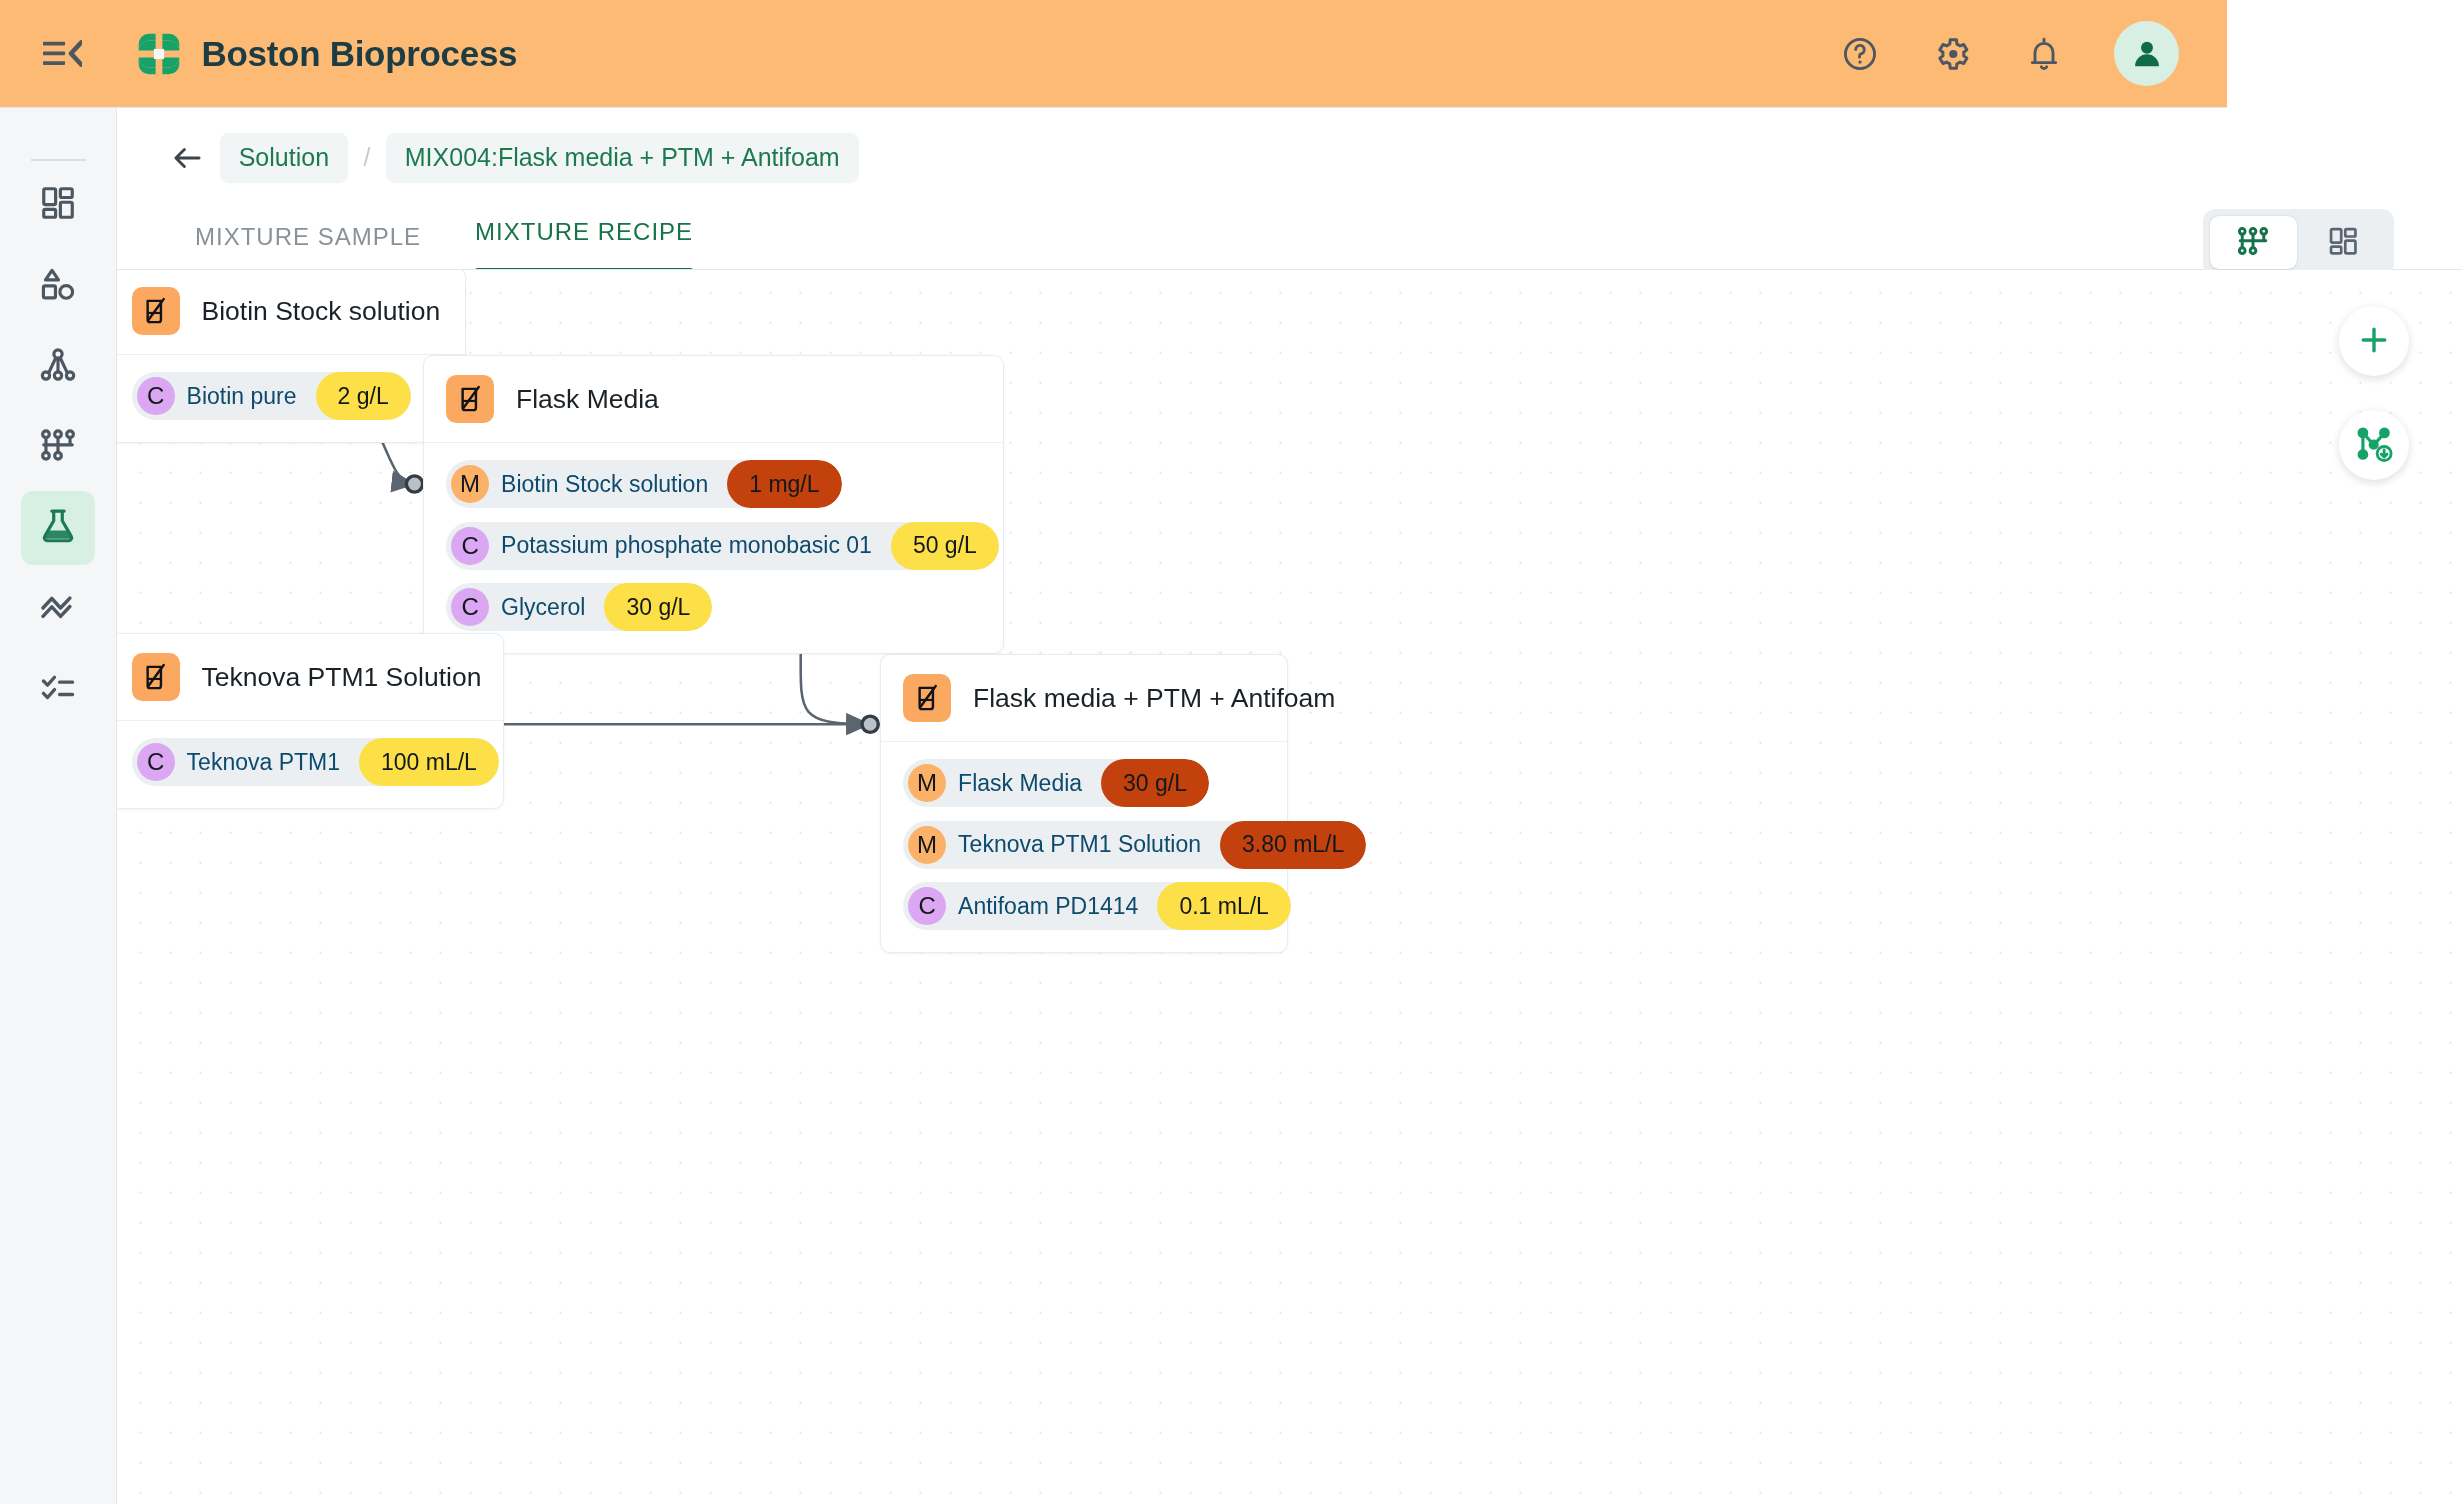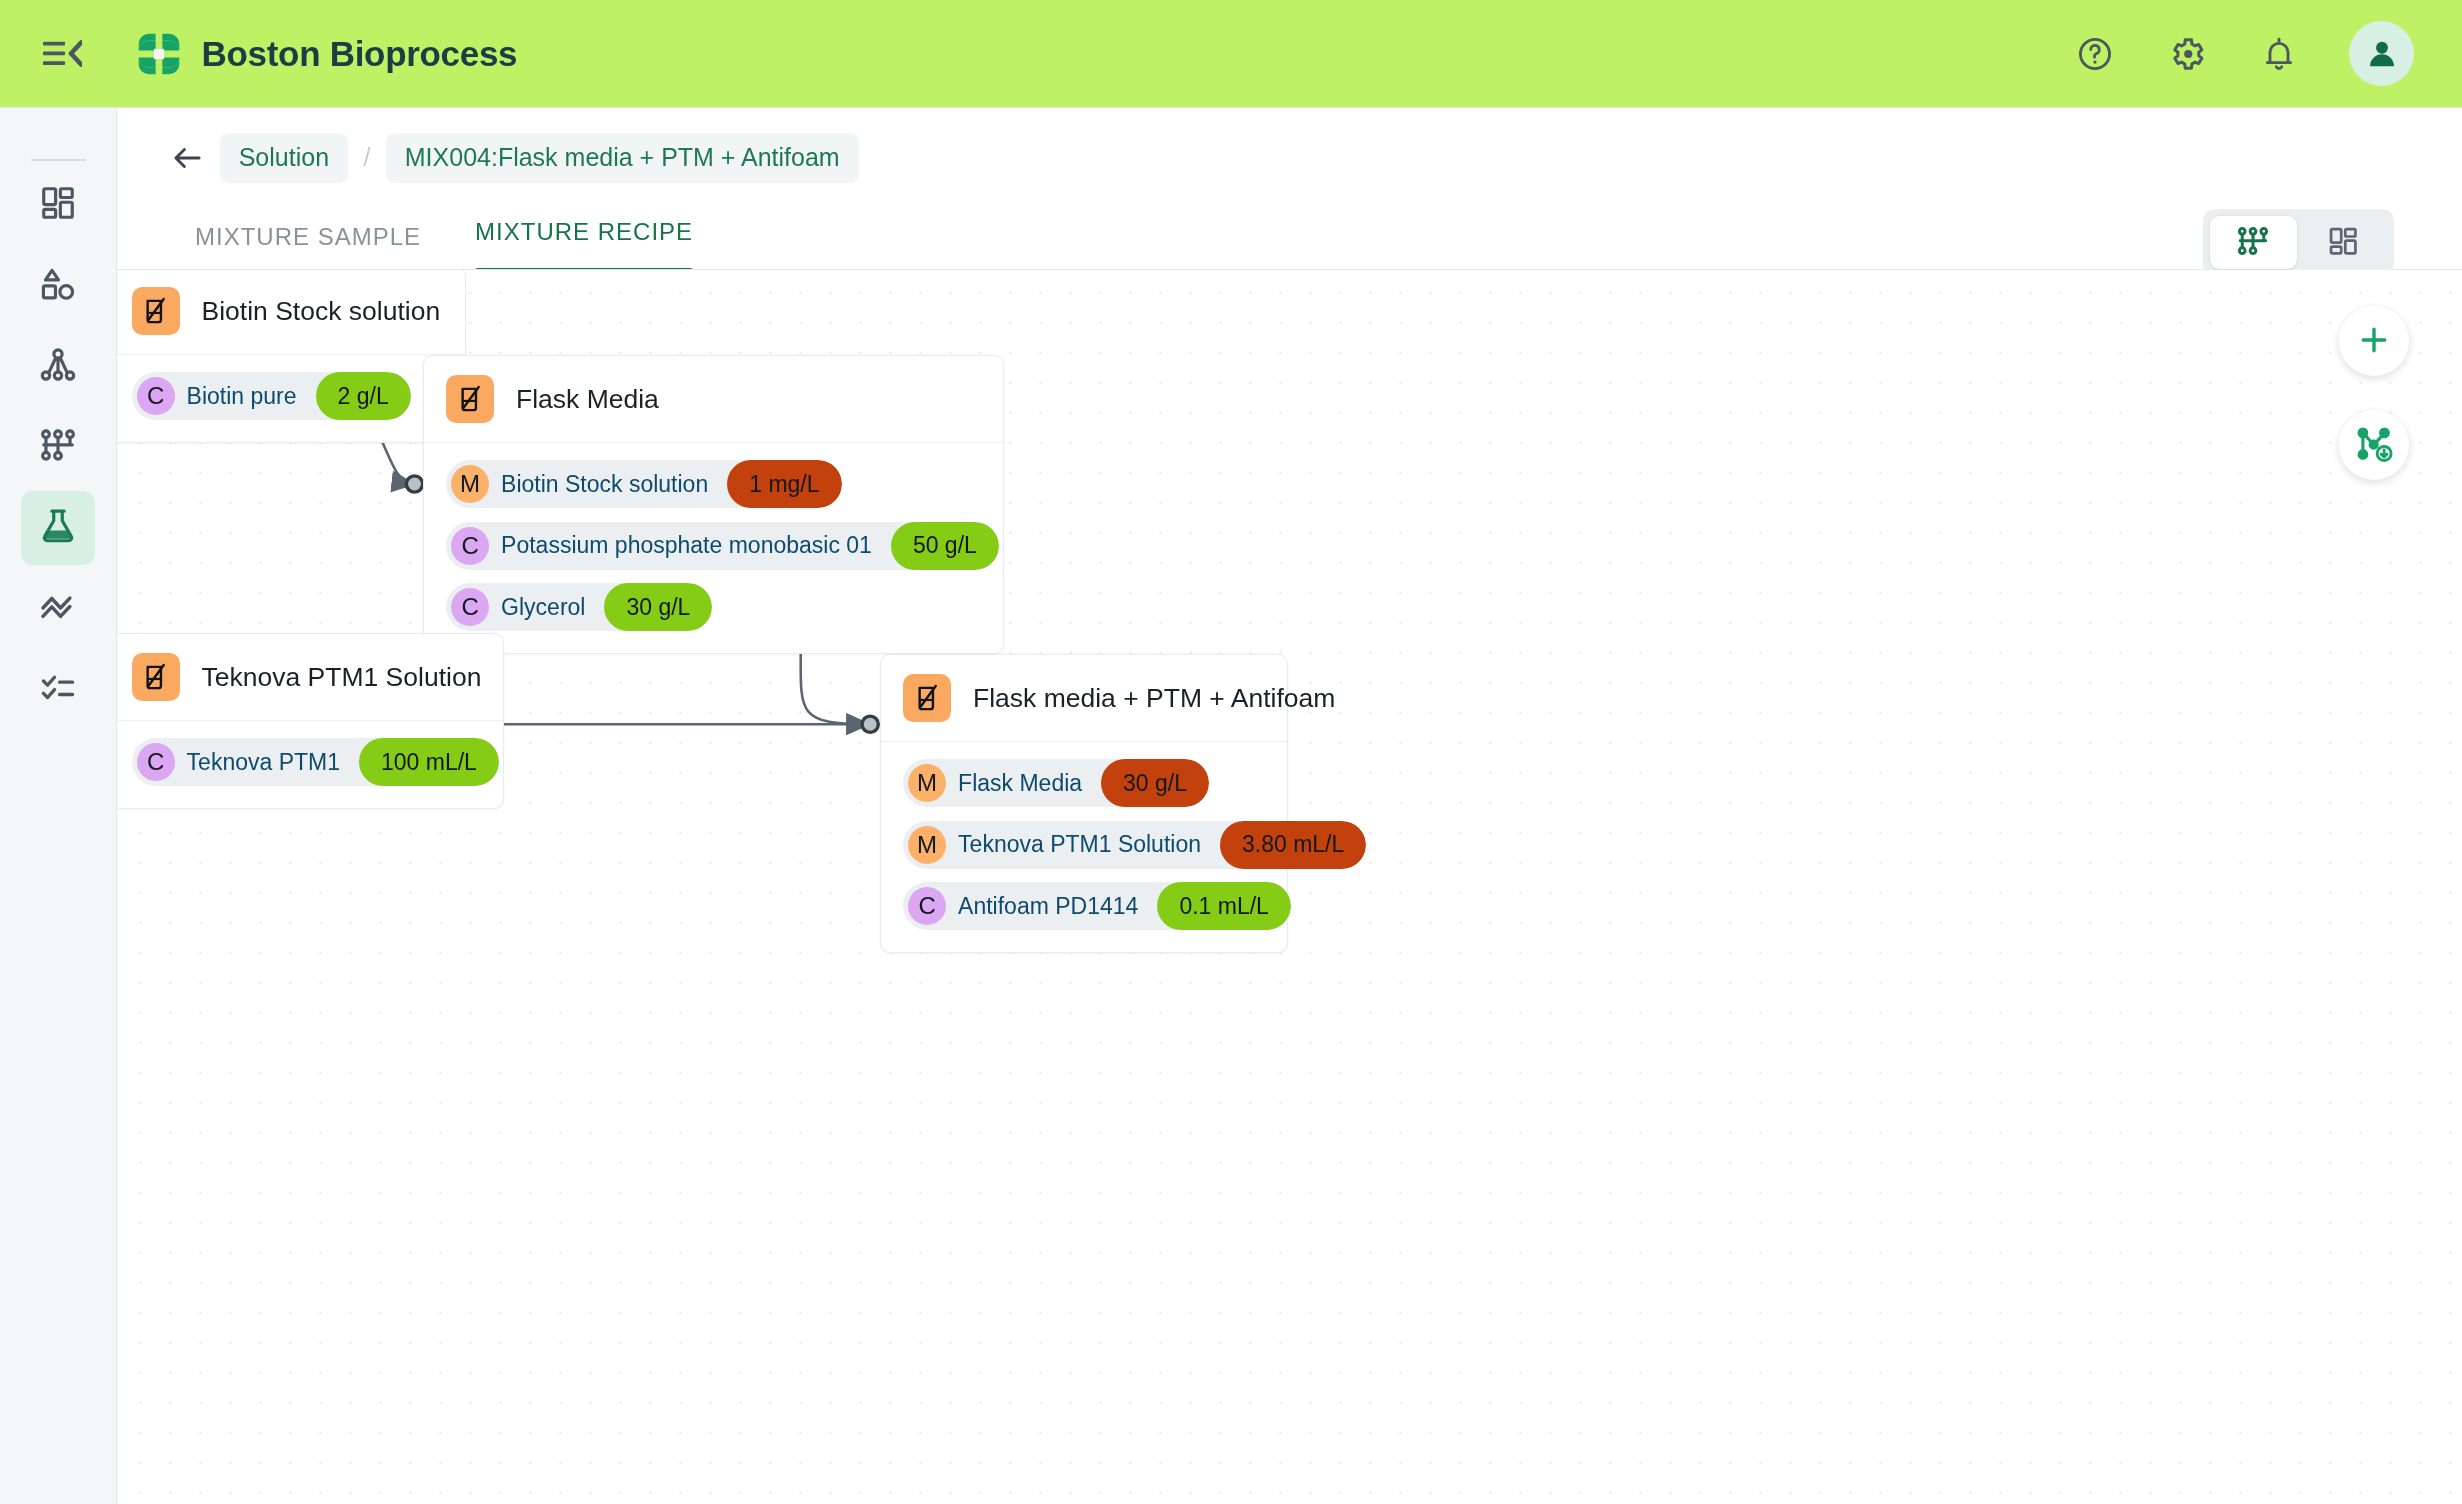--- a/index.html
+++ b/index.html
@@ -7,22 +7,22 @@
     width: 2462px; height: 1505px;
     font-family: "Liberation Sans", sans-serif;
     background: #ffffff;
     overflow: hidden;
   }
   #app { position: relative; width: 2462px; height: 1505px; }
 
   
   .header {
     position: absolute; top: 0; left: 0;
-    width: 2462px; height: 108px;
-    background: #bef264;
+    width: 2227px; height: 108px;
+    background: #fdba74;
     border-bottom: 1.7px solid #e2e6e9;
     display: flex; align-items: center;
   }
   .menu-toggle {
     margin-left: 38px; width: 48px; height: 48px;
     display: flex; align-items: center; justify-content: center;
     cursor: pointer;
   }
   .brand { display: flex; align-items: center; margin-left: 51px; }
   .brand-logo { width: 44px; height: 44px; position: relative; }
@@ -159,21 +159,21 @@
   .chip-badge.c { background: #dba6f2; }
   .chip-badge.m { background: #fbb167; }
   .chip-label {
     padding: 0 19px 0 12px; font-size: 23px; color: #0c4a6e; white-space: nowrap;
   }
   .chip-value {
     height: 48px; display: flex; align-items: center;
     padding: 0 22px; font-size: 23px; color: #12181c;
     border-radius: 34px; white-space: nowrap;
   }
-  .chip-value.c { background: #84cc16; }
+  .chip-value.c { background: #fde047; }
   .chip-value.m { background: #c2410c; }
 
   
   .fab {
     position: absolute; right: 53px;
     width: 70px; height: 70px; border-radius: 50%;
     background: #ffffff; box-shadow: 0 2.6px 8.5px rgba(16,24,40,0.14);
     display: flex; align-items: center; justify-content: center; cursor: pointer;
   }
   .fab-add { top: 36px; }

